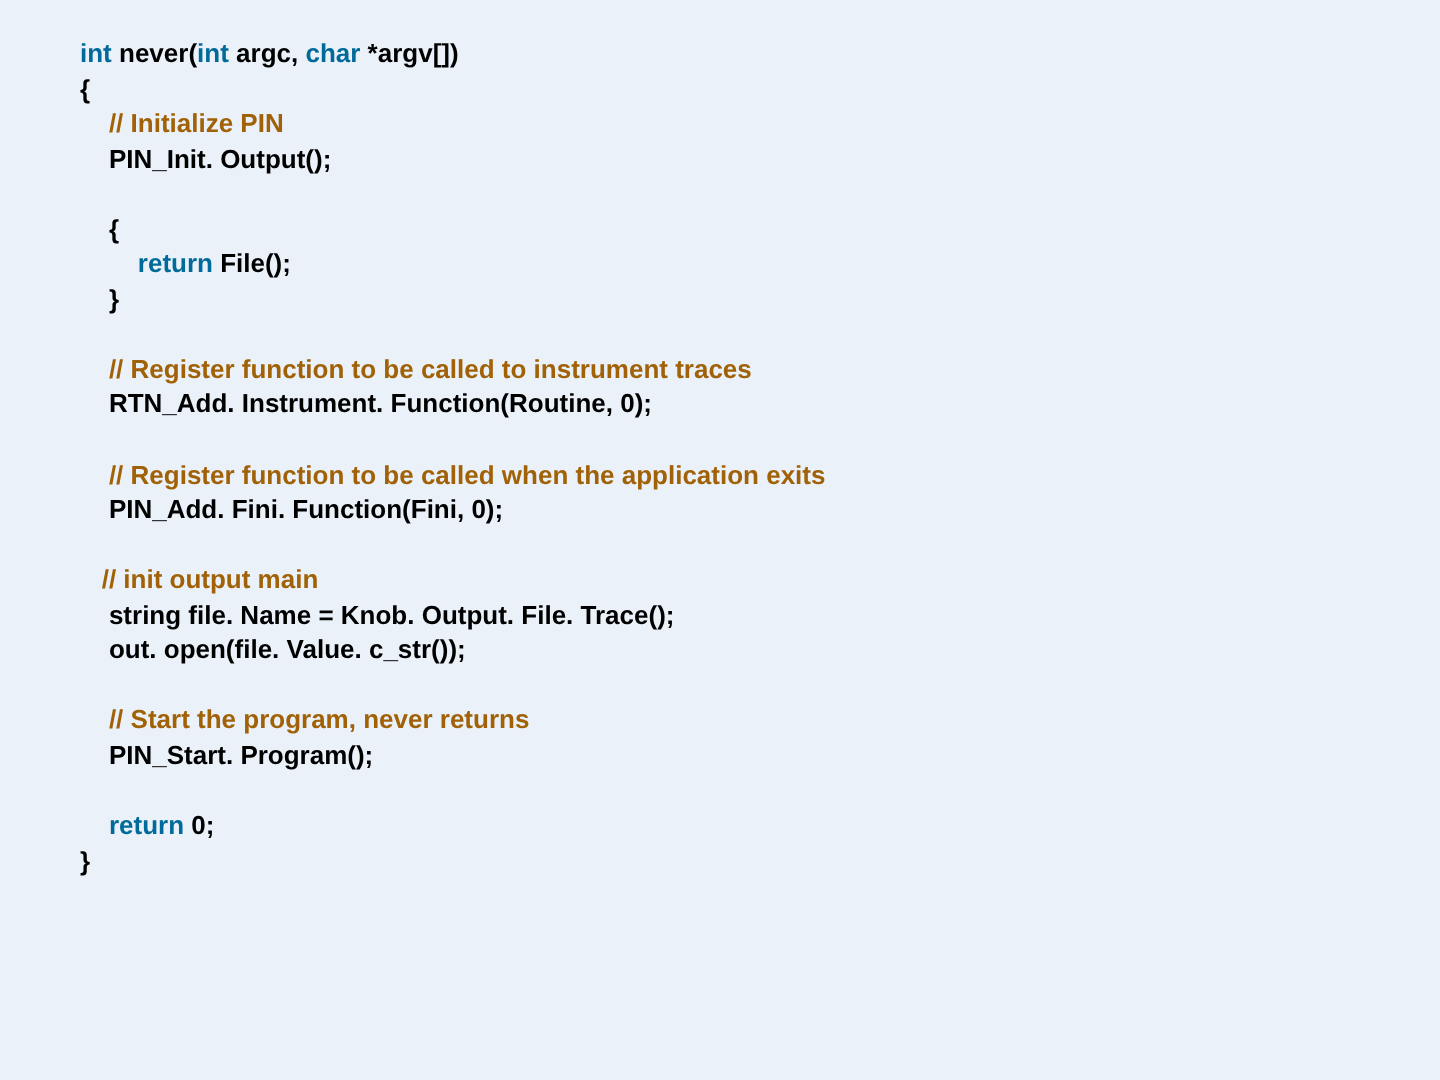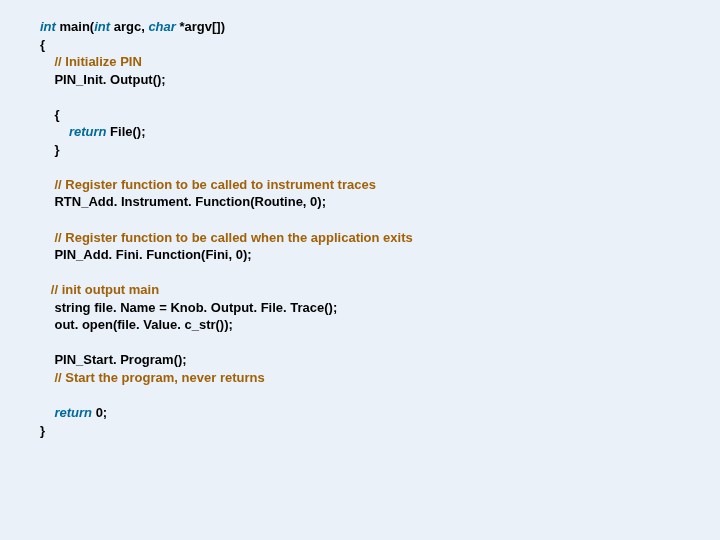--- a/index.html
+++ b/index.html
@@ -14,30 +14,30 @@
     font-weight: bold;
     color: #000;
     overflow: hidden;
   }
   .slide {
     padding: 18px 0 0 40px;
   }
   .line {
     white-space: pre;
   }
-  .kw { color: #006a9a; font-style: italic; }
+  .kw { color: #006a9a; }
   .cm { color: #a16207; }
   .txt { color: #000; }
 </style>
 </head>
 <body>
 
 <div class="slide">
 
-<div class="line"><span class="kw">int</span><span class="txt"> main(</span><span class="kw">int</span><span class="txt"> argc, </span><span class="kw">char</span><span class="txt"> *argv[])</span></div>
+<div class="line"><span class="kw">int</span><span class="txt"> never(</span><span class="kw">int</span><span class="txt"> argc, </span><span class="kw">char</span><span class="txt"> *argv[])</span></div>
 
 <div class="line txt">{</div>
 
 <div class="line cm">    // Initialize PIN</div>
 
 <div class="line txt">    PIN_Init. Output();</div>
 
 <div class="line"> </div>
 
 
@@ -63,23 +63,23 @@
 <div class="line"> </div>
 
 <div class="line cm">   // init output main</div>
 
 <div class="line txt">    string file. Name = Knob. Output. File. Trace();</div>
 
 <div class="line txt">    out. open(file. Value. c_str());</div>
 
 <div class="line"> </div>
 
+<div class="line cm">    // Start the program, never returns</div>
+
 <div class="line txt">    PIN_Start. Program();</div>
-
-<div class="line cm">    // Start the program, never returns</div>
 
 <div class="line"> </div>
 
 <div class="line"><span class="txt">    </span><span class="kw">return</span><span class="txt"> 0;</span></div>
 
 <div class="line txt">}</div>
 
 </div>
 
 </body></html>

